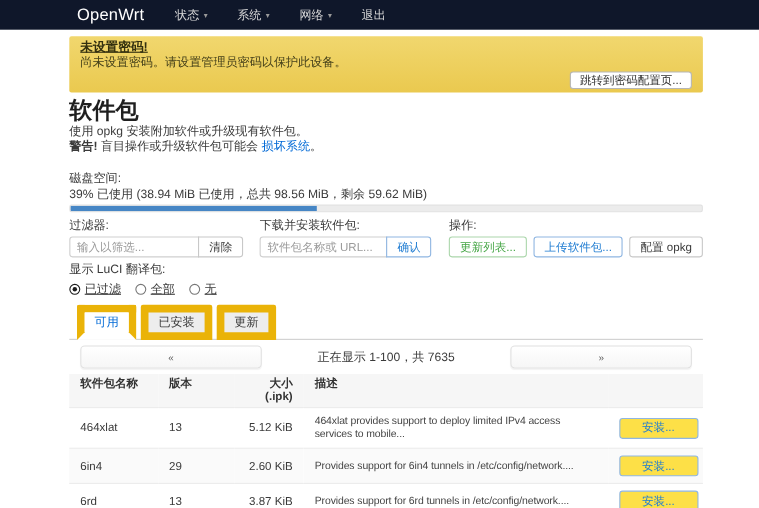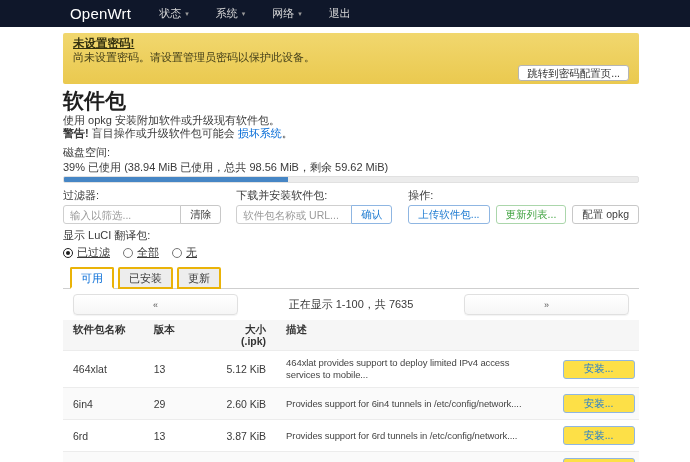--- a/index.html
+++ b/index.html
@@ -22,21 +22,21 @@
   .banner-btn { background:#fff; border:1px solid #b5b5b5; border-radius:3px; font-size:10.5px; color:#333;
     padding:0 8px; height:16px; line-height:14px; cursor:pointer; }
 
   
   h1 { font-size:21px; line-height:21px; font-weight:bold; color:#1f1f1f; margin:6px 0 3px; }
   .intro, .warning-line { font-size:11px; line-height:13px; color:#3a3a3a; }
   .warning-line b { font-weight:bold; }
   .link { color:#0069d6; text-decoration:none; cursor:pointer; }
 
   
-  .disk-label { margin-top:6px; font-size:11px; line-height:12px; }
+  .disk-label { margin-top:16px; font-size:11px; line-height:12px; }
   .disk-usage { font-size:11px; line-height:12px; margin-top:3px; }
   .progress { margin-top:3px; height:7px; background:#ececec; border:1px solid #e1e1e1; border-radius:2px; overflow:hidden; }
   .progress-fill { height:100%; background:#4686c5; }
 
   
   .form-row { display:flex; margin-top:6px; }
   .fg1 { width:160px; margin-right:15px; }
   .fg2 { width:158px; margin-right:16px; }
   .fg3 { flex:1; }
   .fg-label { font-size:11px; line-height:12px; margin-bottom:4px; }
@@ -57,21 +57,21 @@
   .radio-opt { display:flex; align-items:center; cursor:pointer; }
   .radio { width:10px; height:10px; border:1px solid #777; border-radius:50%; background:#fff;
     display:inline-block; margin-right:4px; position:relative; }
   .radio.checked { border-color:#1c1c1c; }
   .radio.checked::after { content:''; position:absolute; left:2px; top:2px; right:2px; bottom:2px;
     background:#1c1c1c; border-radius:50%; }
 
   
   .tabs { margin-top:7px; display:flex; border-bottom:1px solid #cfcfcf; padding-left:7px; }
   .tab { font-size:11px; line-height:12px; padding:3px 9px 3px; background:#ededed; color:#3a3a3a;
-    border:2px solid #eab308; border-radius:2px 2px 0 0; margin:0 4px -1px 0; cursor:pointer; }
+    border:7px solid #eab308; border-radius:2px 2px 0 0; margin:0 4px -1px 0; cursor:pointer; }
   .tab.active { background:#fff; color:#0069d6; border-bottom-color:#fff; }
 
   
   .pager { margin-top:5px; display:flex; align-items:center; padding:0 10px; }
   .pager-btn { width:165px; height:21px; border:1px solid #e0e0e0; border-radius:4px;
     background:linear-gradient(#ffffff,#f6f6f6); box-shadow:0 1px 1px rgba(0,0,0,.05);
     color:#555; font-size:9px; display:flex; align-items:center; justify-content:center; cursor:pointer; }
   .pager-info { flex:1; text-align:center; font-size:11px; color:#3a3a3a; }
 
   
@@ -141,22 +141,22 @@
     <div class="fg2">
       <div class="fg-label">下载并安装软件包:</div>
       <div class="input-group">
         <input class="text-input" placeholder="软件包名称或 URL..." style="">
         <button class="btn addon btn-blue">确认</button>
       </div>
     </div>
     <div class="fg3">
       <div class="fg-label">操作:</div>
       <div class="action-btns">
+        <button class="btn btn-green">更新列表...</button>
         <button class="btn btn-blue">上传软件包...</button>
-        <button class="btn btn-green">更新列表...</button>
         <button class="btn">配置 opkg</button>
       </div>
     </div>
   </div>
 
   <div class="radio-section">
     <div class="fg-label">显示 LuCI 翻译包:</div>
     <div class="radio-row">
       <span class="radio-opt">
         <span class="radio checked"></span>

